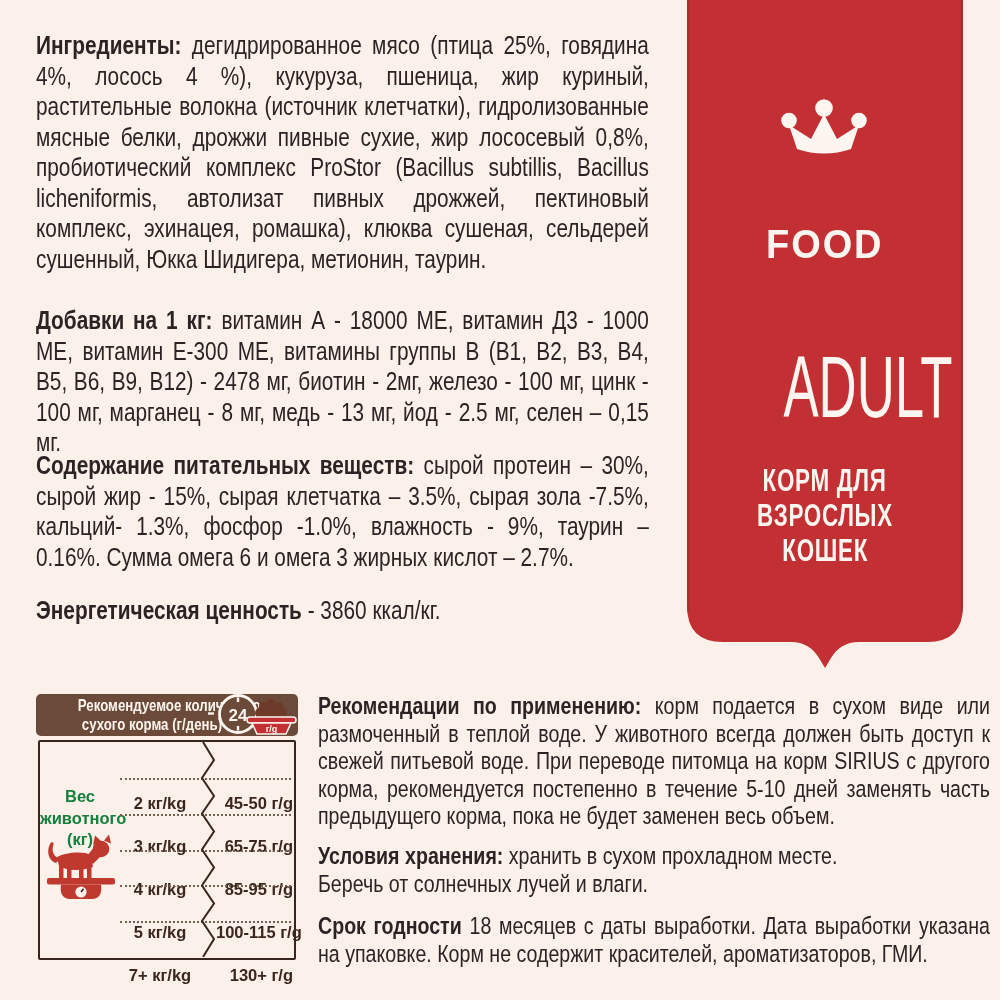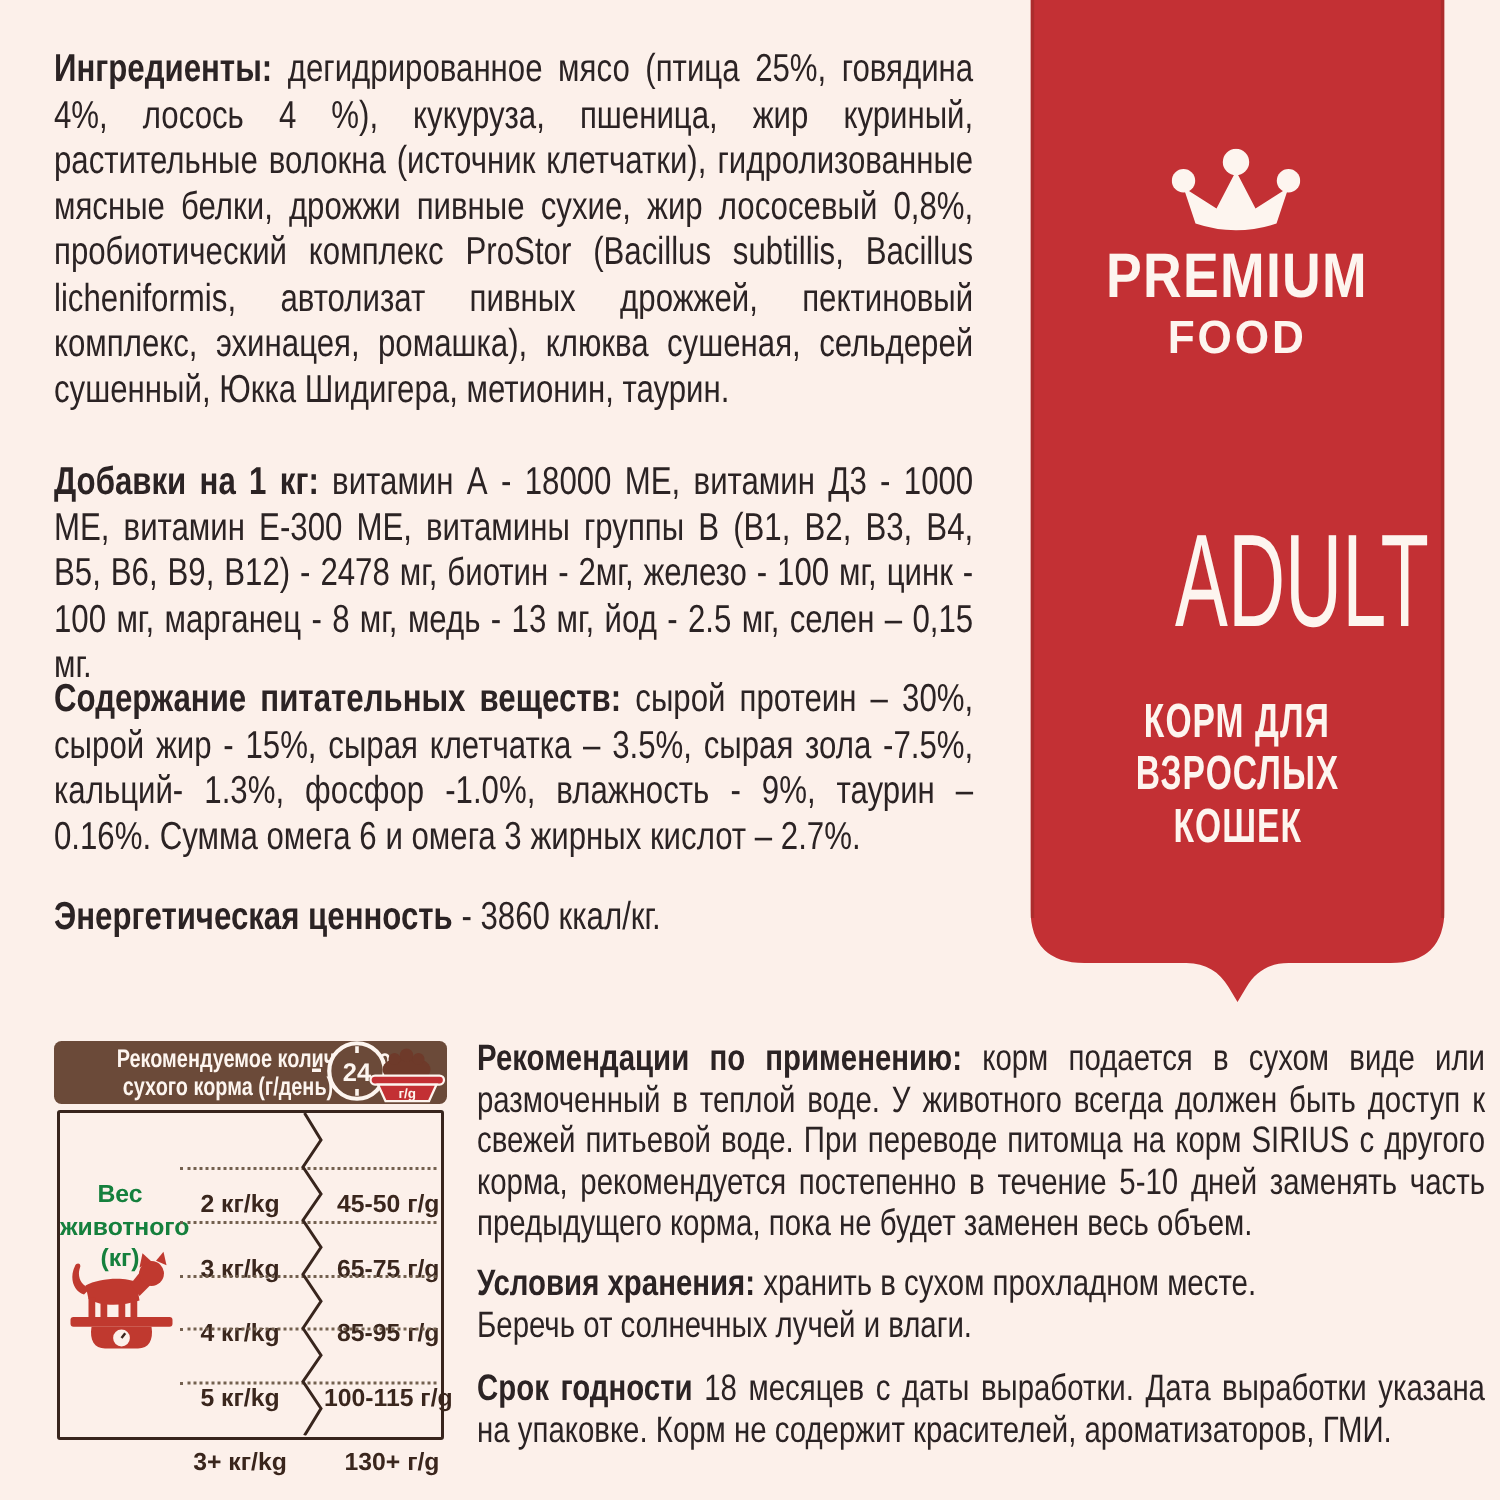--- a/index.html
+++ b/index.html
@@ -17,21 +17,21 @@
           font-size:24.5px; line-height:27.5px; text-align:justify; color:#2b2324; }
   .cnd-r b { font-weight:bold; }
 
   
   #panel { position:absolute; left:687px; top:0; width:276px; height:672px; }
   #panel svg.shape { position:absolute; left:0; top:0; }
   .panel-center { position:absolute; left:0; width:100%; text-align:center; color:#fdf5ef; }
   .sq  { display:inline-block; white-space:nowrap; }
   #brand1 { top:160px; font-size:42px; font-weight:bold; letter-spacing:1px; }
   #brand1 .sq { transform:scaleX(0.85); }
-  #brand2 { top:207px; font-size:31px; font-weight:bold; letter-spacing:2px; }
+  #brand2 { top:222px; font-size:40px; font-weight:bold; letter-spacing:2px; }
   #brand2 .sq { transform:scaleX(0.95); }
   #product { top:348px; font-size:88px; line-height:78px; font-weight:normal;padding-left:40px; }
   #product .sq { transform:scaleX(0.6); }
   .subline { position:absolute; left:0; width:100%; text-align:center; color:#fdf5ef;
              font-size:32px; font-weight:bold; }
   .subline .sq { transform:scaleX(0.7); letter-spacing:1px; }
 
   
   #ftable { position:absolute; left:36px; top:694px; width:262px; height:266px; }
   #fhead { position:absolute; left:0; top:0; width:262px; height:42px; background:#6b4a39; border-radius:5px; }
@@ -87,23 +87,20 @@
 
     <svg style="position:absolute; left:94px; top:99px;" width="86" height="59" viewBox="0 0 86 59">
       <g fill="#fdf5ef">
         <circle cx="8" cy="21.5" r="7.8"></circle>
         <circle cx="43" cy="9" r="8.8"></circle>
         <circle cx="78" cy="21.5" r="7.8"></circle>
         <path d="M8,26 L30,40 L43,15 L56,40 L78,26 L70,50 Q43,59 16,50 Z"></path>
       </g>
     </svg>
 
-    <div id="brand1" class="panel-center">
-      <span class="sq">PREMIUM</span>
-    </div>
     <div id="brand2" class="panel-center">
       <span class="sq">FOOD</span>
     </div>
     <div id="product" class="panel-center">
       <span class="sq">ADULT</span>
     </div>
     <div class="subline" style="top:462px;">
       <span class="sq">КОРМ ДЛЯ</span>
     </div>
     <div class="subline" style="top:497px;">
@@ -184,21 +181,21 @@
           <div class="w">4 кг/kg</div>
             <div class="g"></div>
           <div class="a">85-95 г/g</div>
         </div>
         <div class="frow">
           <div class="w">5 кг/kg</div>
             <div class="g"></div>
           <div class="a">100-115 г/g</div>
         </div>
         <div class="frow">
-          <div class="w">3+ кг/kg</div>
+          <div class="w">7+ кг/kg</div>
             <div class="g"></div>
           <div class="a">130+ г/g</div>
         </div>
       </div>
 
       <div class="dotline" style="top:35.8px"></div>
       <div class="dotline" style="top:71.6px"></div>
       <div class="dotline" style="top:107.5px"></div>
       <div class="dotline" style="top:143.3px"></div>
       <div class="dotline" style="top:179.1px"></div>

